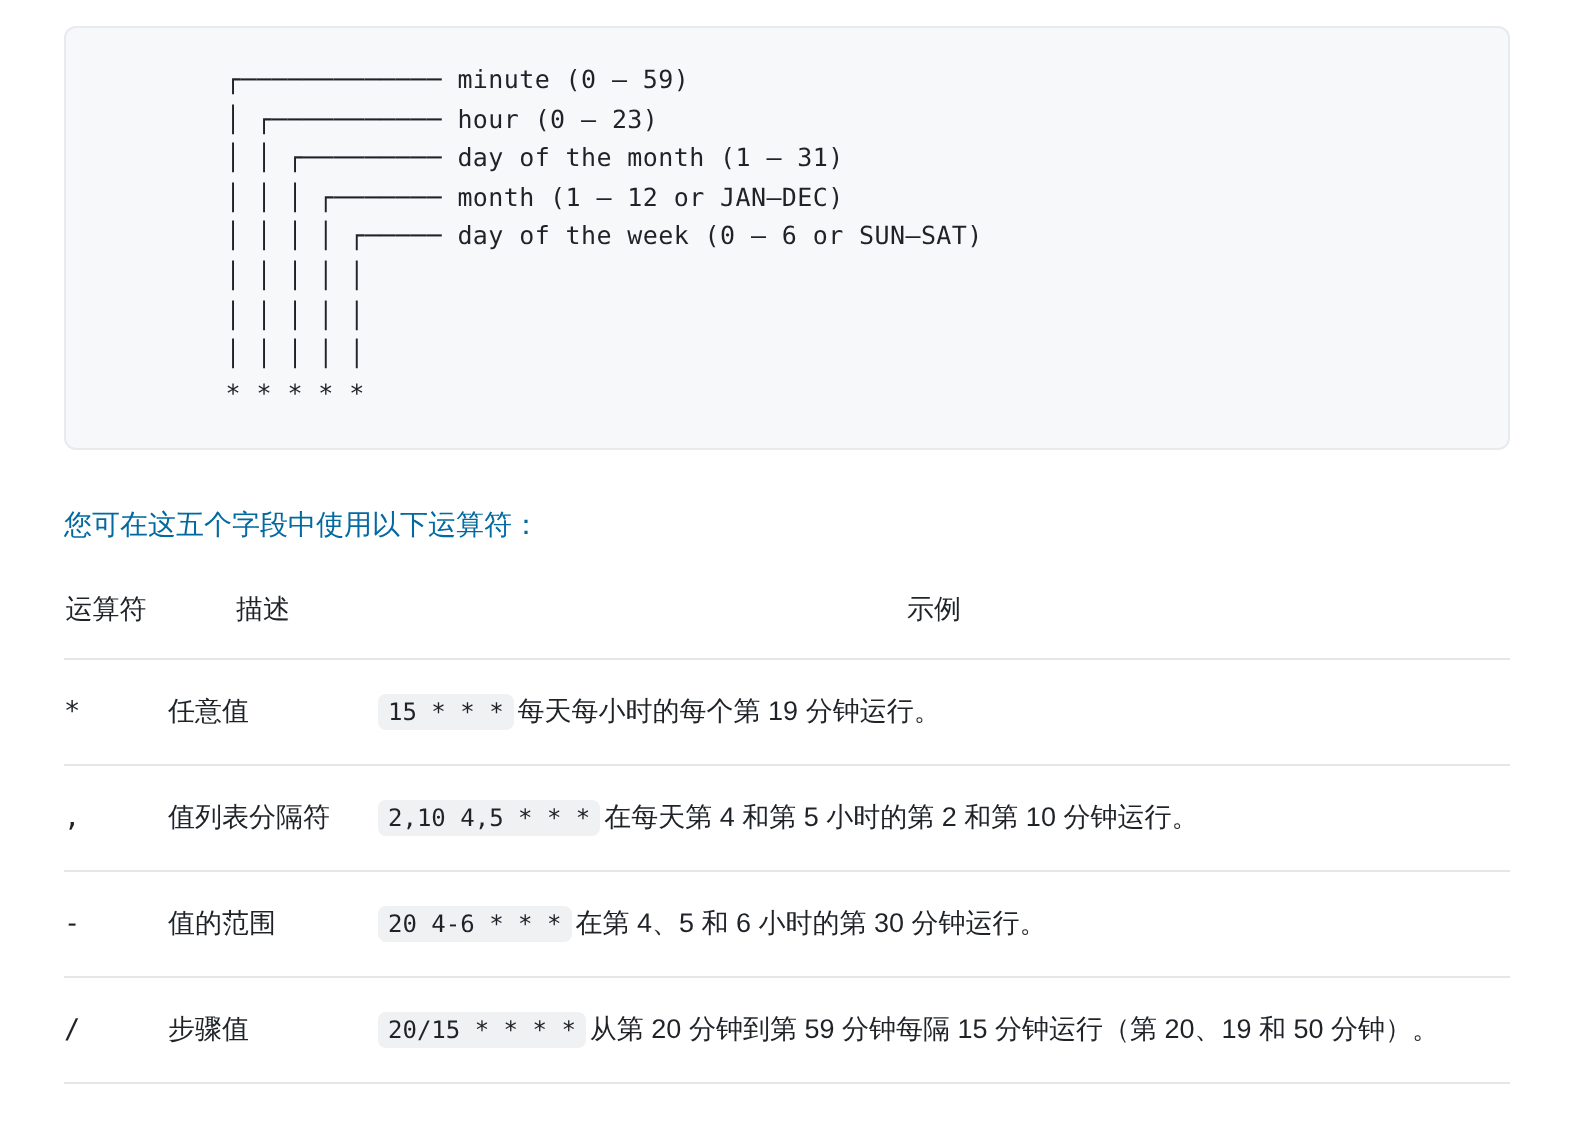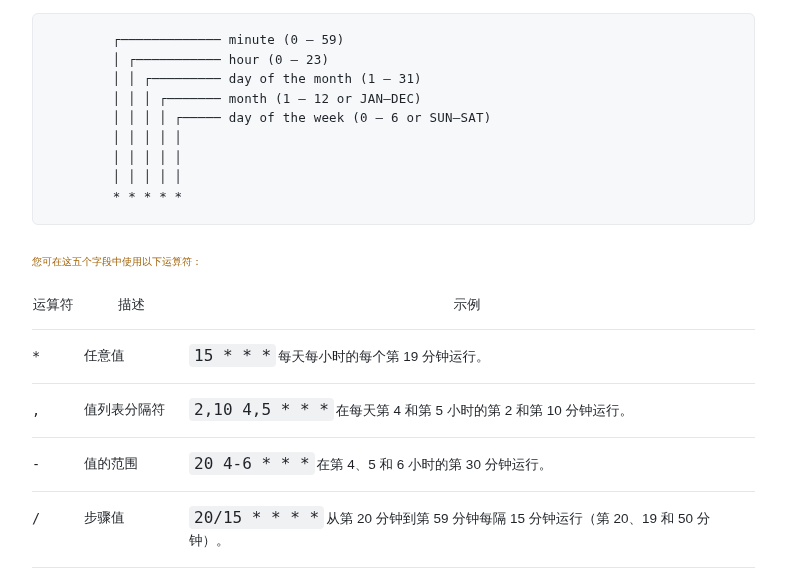--- a/index.html
+++ b/index.html
@@ -39,23 +39,23 @@
     line-height: 19.6px;
     color: #1f2328;
     white-space: pre;
     letter-spacing: 0.2px;
   }
 
   
   .intro-para {
     margin: 0;
     padding-top: 26px;
-    font-size: 10px;
+    font-size: 14px;
     line-height: 22px;
-    color: #a16207;
+    color: #0369a1;
   }
 
   
   table.op-table {
     border-collapse: collapse;
     margin-top: 22px;
     width: 723px;
     table-layout: fixed;
   }
   table.op-table th {
@@ -82,21 +82,21 @@
   col.c-ex { width: 566px; }
 
   td.op-cell {
     font-family: "DejaVu Sans Mono", "Liberation Mono", monospace;
     font-size: 12.5px;
     color: #1f2328;
     padding-top: 16px;
   }
   code.inline {
     font-family: "DejaVu Sans Mono", "Liberation Mono", monospace;
-    font-size: 16px;
+    font-size: 12px;
     background: #f0f1f3;
     border-radius: 4px;
     padding: 2px 5px;
     color: #1f2328;
     white-space: nowrap;
   }
   .ex-text {
     margin-left: 2px;
   }
 </style>

